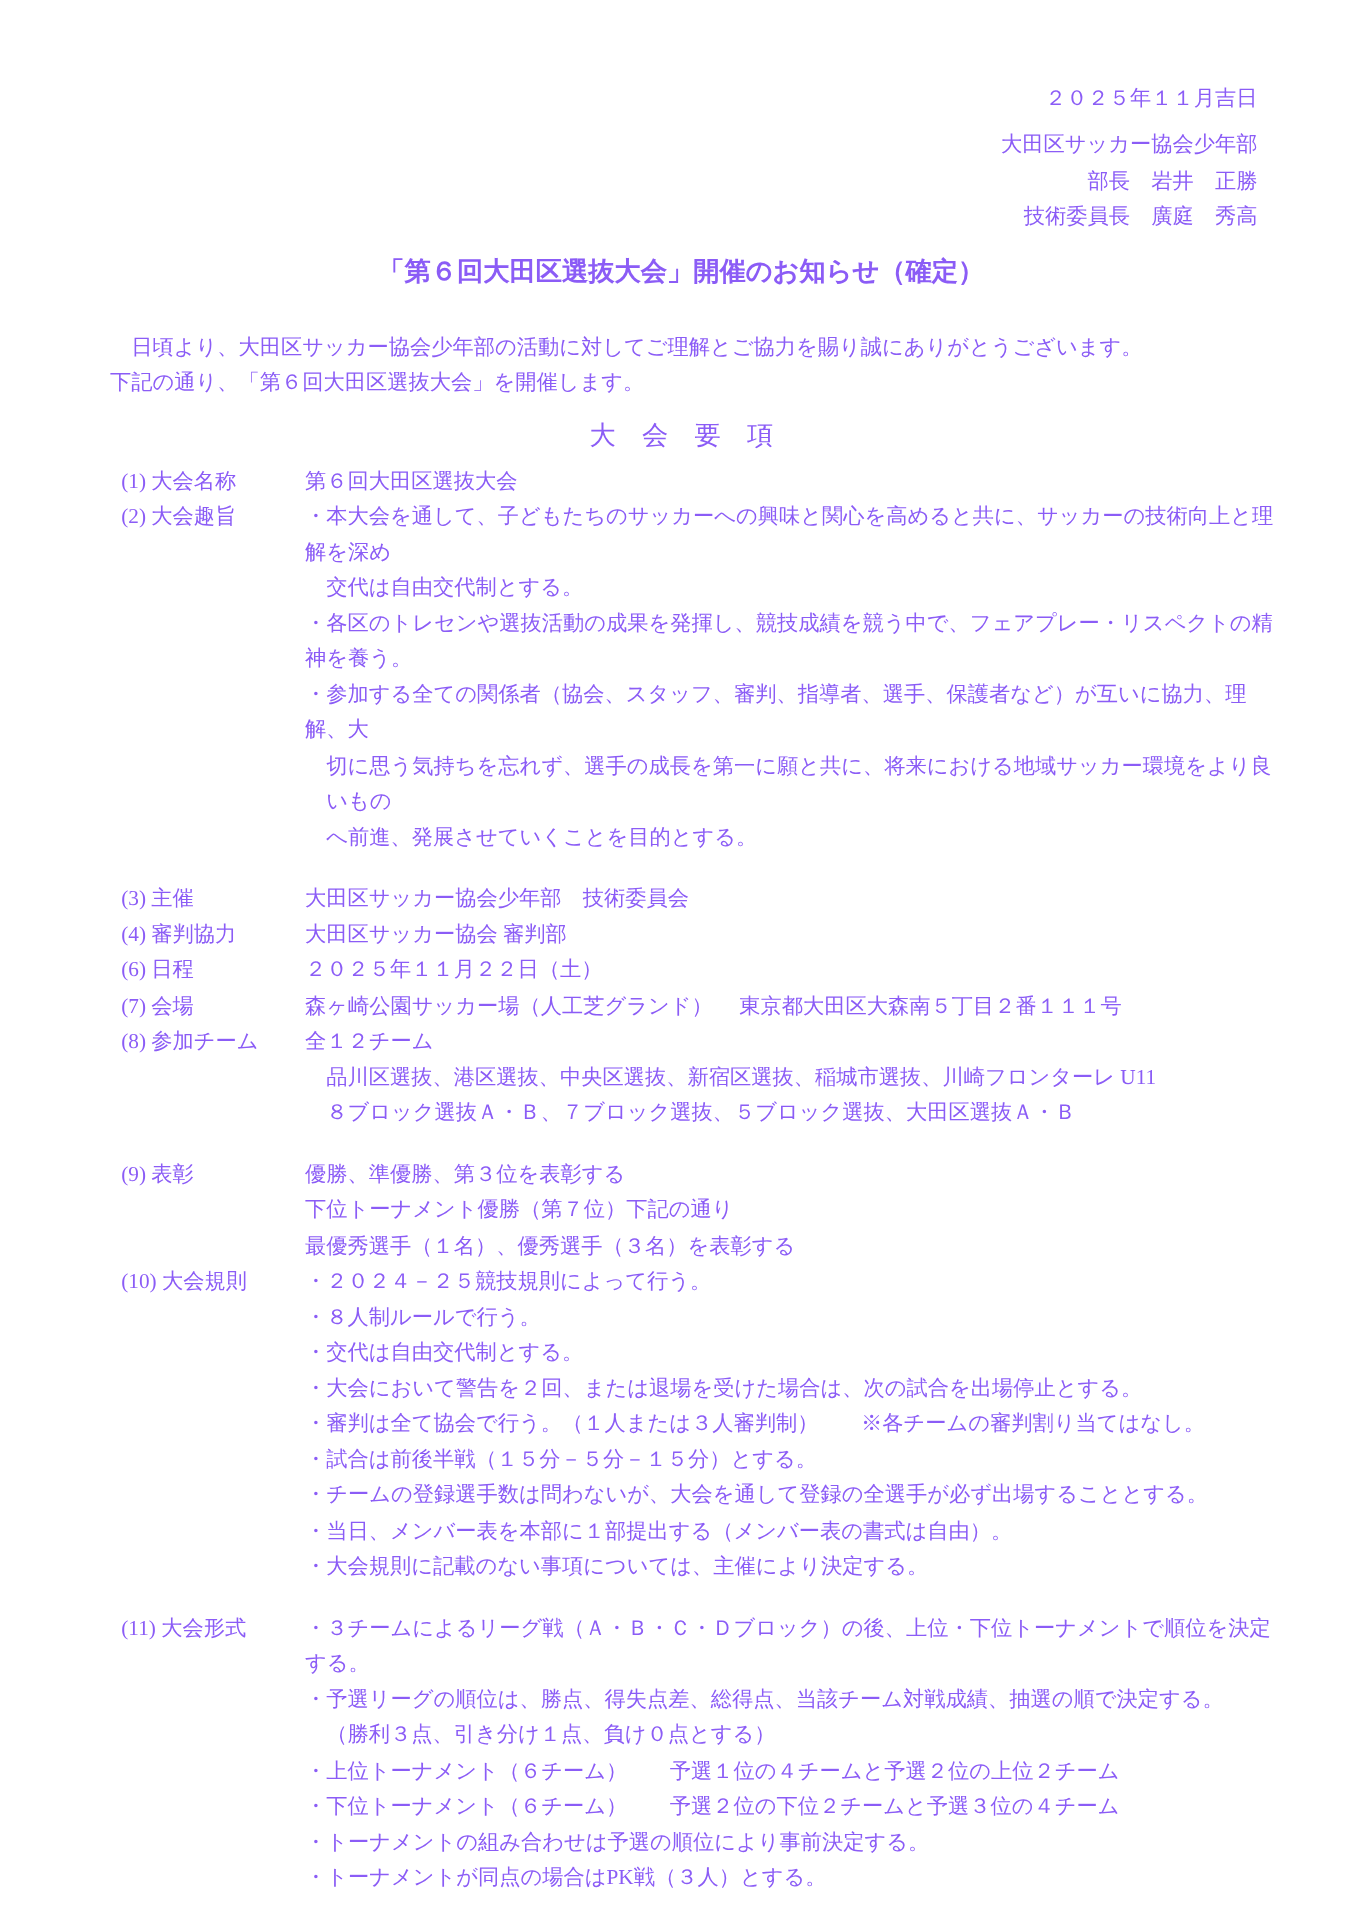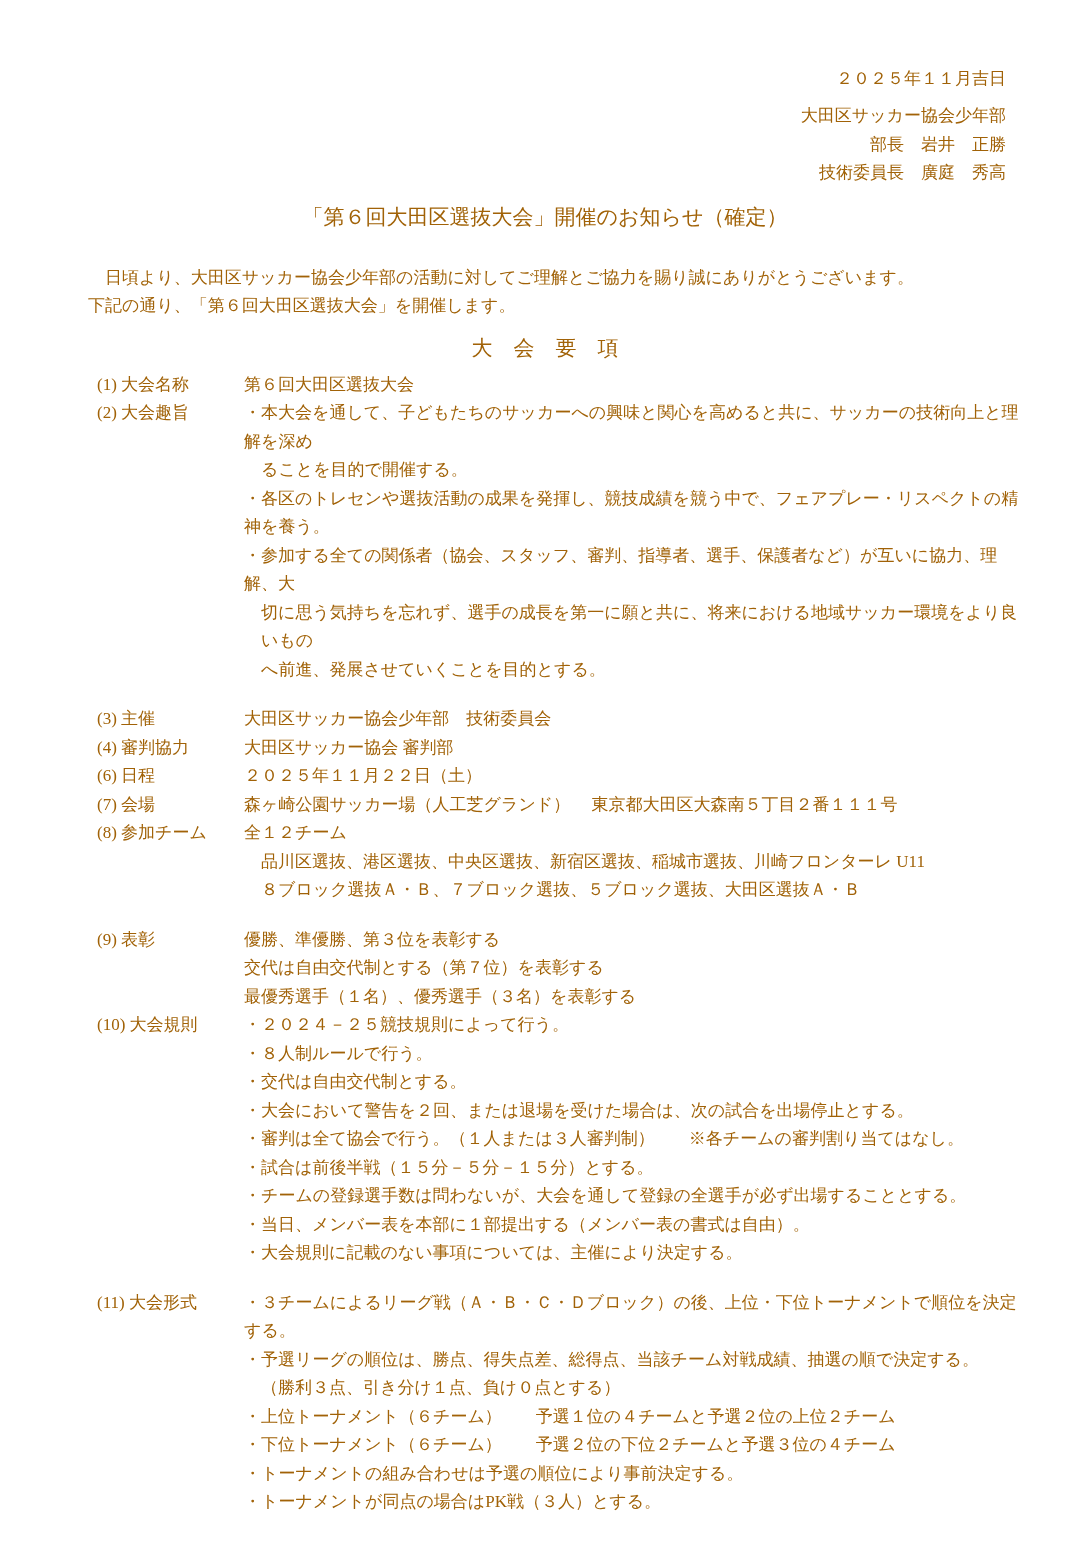--- a/index.html
+++ b/index.html
@@ -2,21 +2,21 @@
 <html lang="ja"><head>
 <meta charset="utf-8">
 <style>
   html,body{margin:0;padding:0;background:#ffffff;}
   .page{
     position:relative;
     width:1046px;
     height:1542px;
     margin:0 auto;
     background:#ffffff;
-    color:#a16207;
+    color:#8b5cf6;
     font-family:"Liberation Serif","DejaVu Serif",serif;
     font-size:17px;
     overflow:hidden;
   }
   .date{
     padding-top:66px;
     margin-right:62px;
     text-align:right;
     line-height:26px;
   }
@@ -28,21 +28,21 @@
   .sender{
     margin-right:62px;
     margin-top:10px;
     text-align:right;
     line-height:28.5px;
   }
   .doc-title{
     margin:14px 0 0 0;
     text-align:center;
     font-size:21px;
-    font-weight:400;
+    font-weight:700;
     line-height:30px;
   }
   .intro{
     margin:32px 56px 0 66px;
     line-height:28.5px;
   }
   .section-heading{
     margin:12px 0 0 0;
     text-align:center;
     font-size:21px;
@@ -89,21 +89,21 @@
       <div class="item">
         <div class="label">(1) 大会名称</div>
         <div class="rows">
           <div class="row">第６回大田区選抜大会</div>
         </div>
       </div>
       <div class="item">
         <div class="label">(2) 大会趣旨</div>
         <div class="rows">
           <div class="row">・本大会を通して、子どもたちのサッカーへの興味と関心を高めると共に、サッカーの技術向上と理解を深め</div>
-          <div class="row ind1">ることを目的で開催する。</div>
+          <div class="row ind1">交代は自由交代制とする。</div>
           <div class="row">・各区のトレセンや選抜活動の成果を発揮し、競技成績を競う中で、フェアプレー・リスペクトの精神を養う。</div>
           <div class="row">・参加する全ての関係者（協会、スタッフ、審判、指導者、選手、保護者など）が互いに協力、理解、大</div>
           <div class="row ind1">切に思う気持ちを忘れず、選手の成長を第一に願と共に、将来における地域サッカー環境をより良いもの</div>
           <div class="row ind1">へ前進、発展させていくことを目的とする。</div>
         </div>
       </div>
       <div class="item gap">
         <div class="label">(3) 主催</div>
         <div class="rows">
           <div class="row">大田区サッカー協会少年部　技術委員会</div>
@@ -132,21 +132,21 @@
         <div class="rows">
           <div class="row">全１２チーム</div>
           <div class="row ind1">品川区選抜、港区選抜、中央区選抜、新宿区選抜、稲城市選抜、川崎フロンターレ U11</div>
           <div class="row ind1">８ブロック選抜Ａ・Ｂ、７ブロック選抜、５ブロック選抜、大田区選抜Ａ・Ｂ</div>
         </div>
       </div>
       <div class="item gap">
         <div class="label">(9) 表彰</div>
         <div class="rows">
           <div class="row">優勝、準優勝、第３位を表彰する</div>
-          <div class="row">交代は自由交代制とする（第７位）を表彰する</div>
+          <div class="row">下位トーナメント優勝（第７位）下記の通り</div>
           <div class="row">最優秀選手（１名）、優秀選手（３名）を表彰する</div>
         </div>
       </div>
       <div class="item">
         <div class="label">(10) 大会規則</div>
         <div class="rows">
           <div class="row">・２０２４－２５競技規則によって行う。</div>
           <div class="row">・８人制ルールで行う。</div>
           <div class="row">・交代は自由交代制とする。</div>
           <div class="row">・大会において警告を２回、または退場を受けた場合は、次の試合を出場停止とする。</div>

